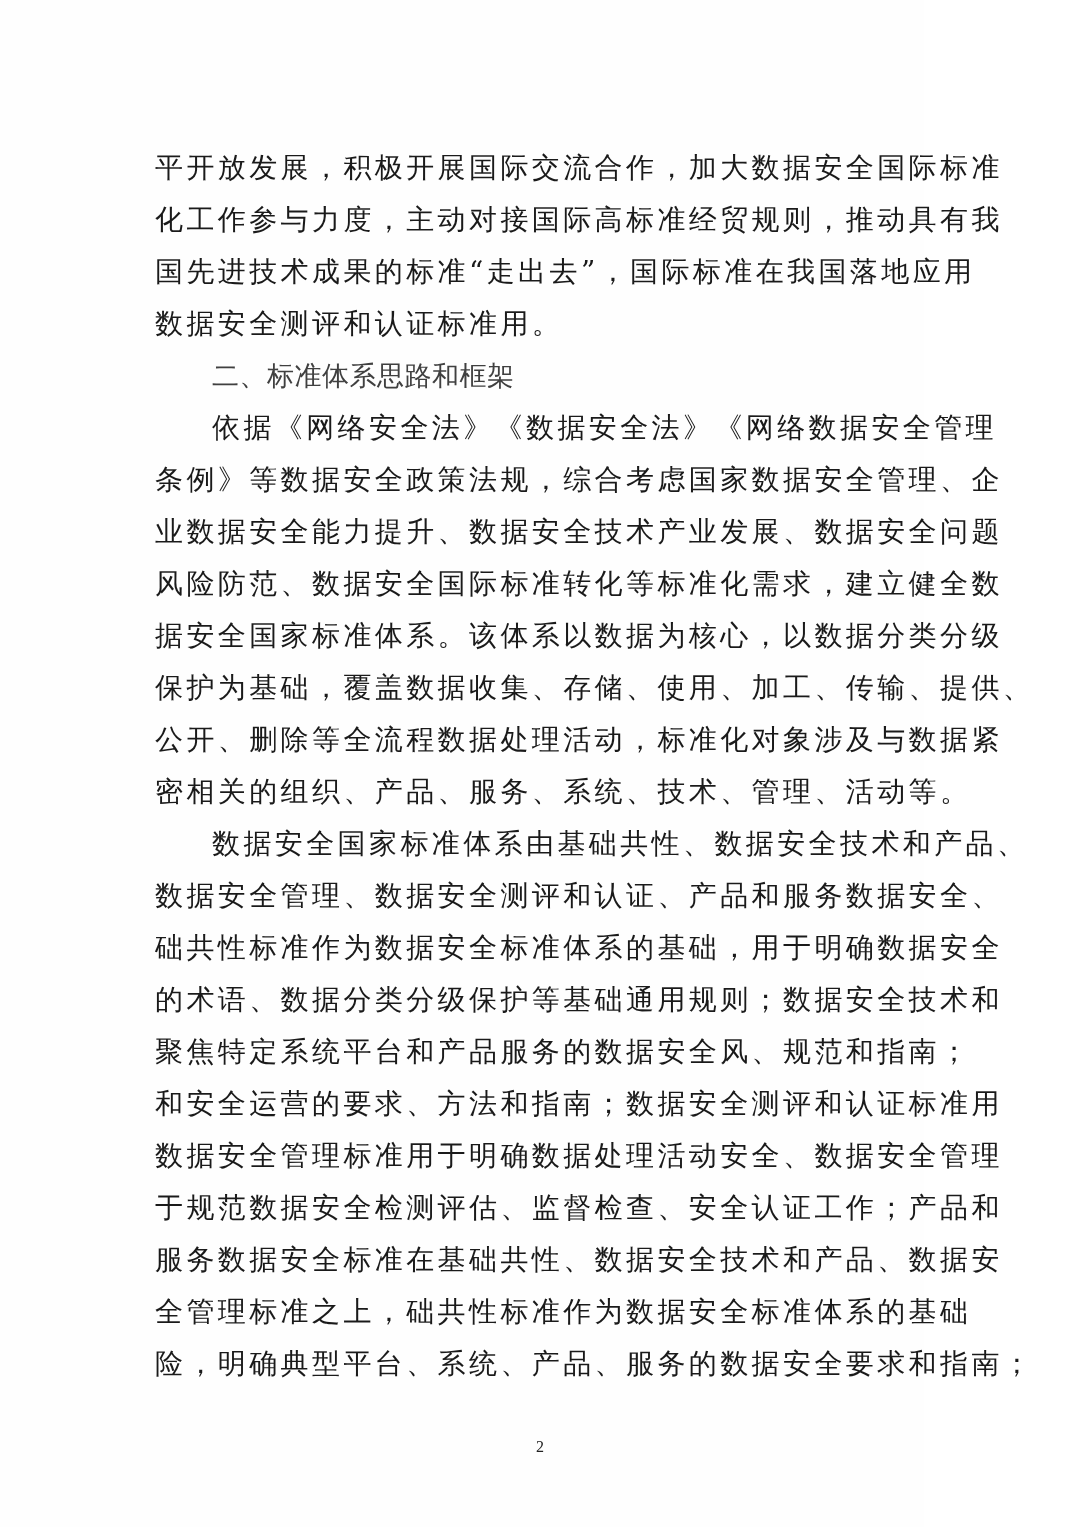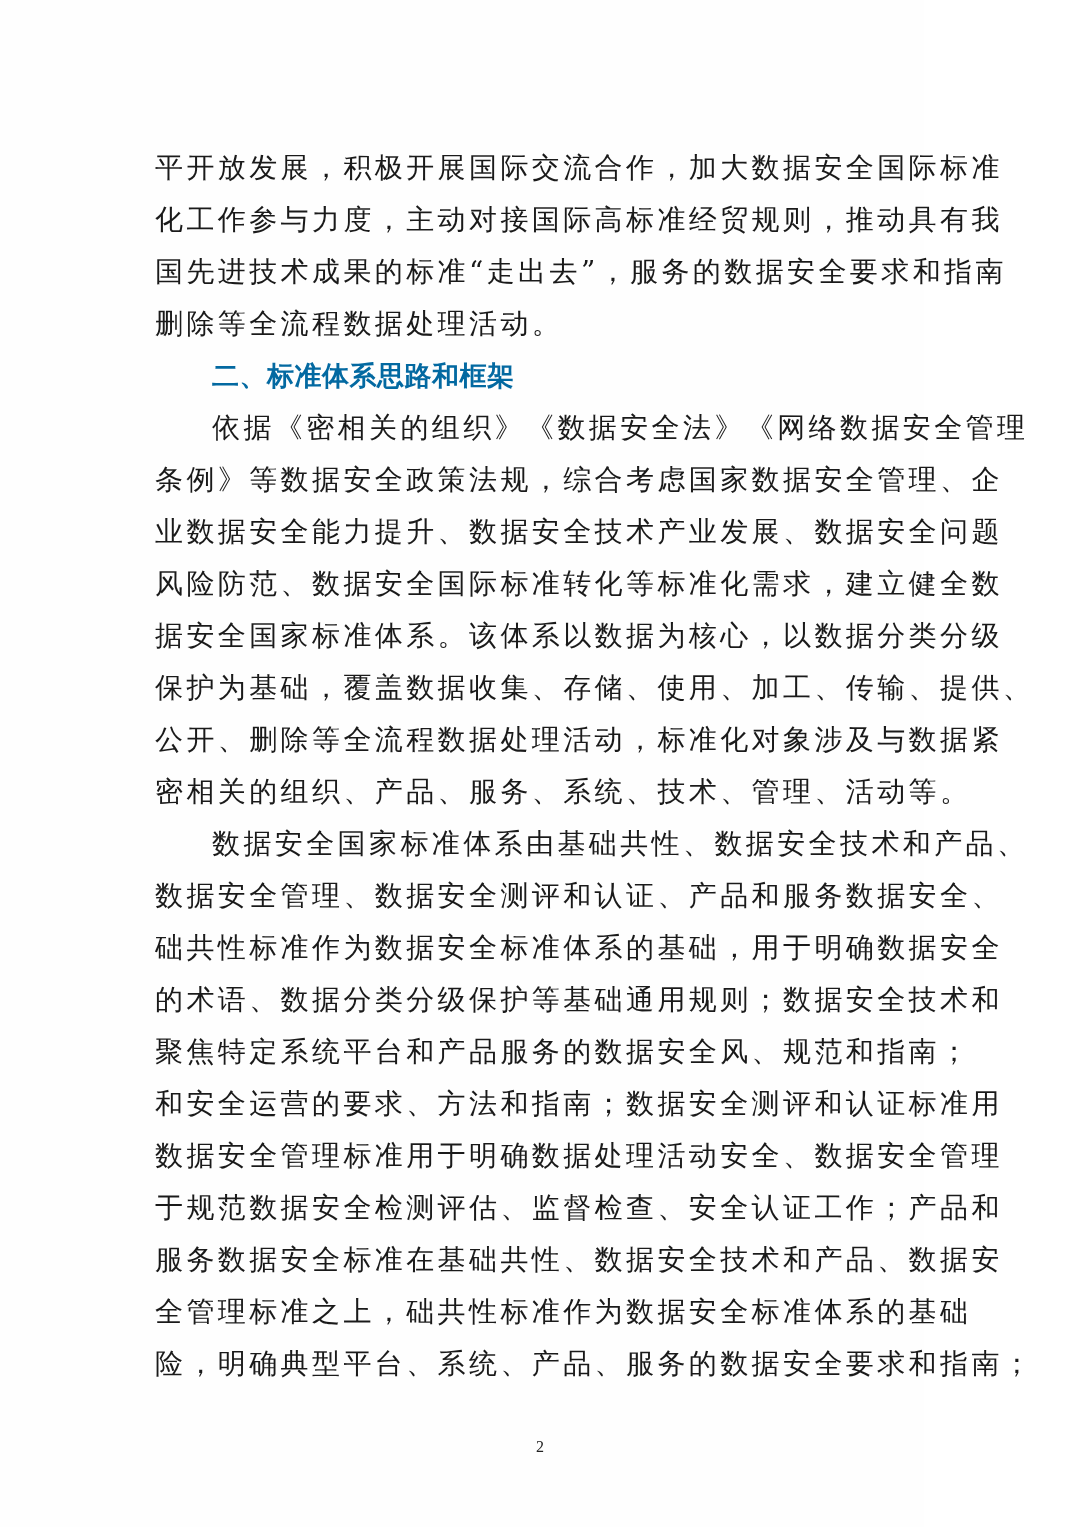--- a/index.html
+++ b/index.html
@@ -33,24 +33,24 @@
     font-size: 28px;
     color: #1a1a1a;
     white-space: nowrap;
     letter-spacing: 3.4px;
   }
   .indent {
     padding-left: 57px;
   }
   .heading {
     font-family: "DejaVu Sans", "Liberation Sans", sans-serif;
-    font-weight: bold;
+    font-weight: normal;
     font-size: 27px;
     letter-spacing: 0.5px;
-    color: #0369a1;
+    color: #404040;
     padding-left: 57px;
   }
   .page-number {
     position: absolute;
     top: 1438px;
     left: 0;
     width: 1080px;
     text-align: center;
     font-family: "Liberation Serif", "DejaVu Serif", serif;
     font-size: 16px;
@@ -59,28 +59,28 @@
 </style>
 </head>
 <body>
 
 <div class="page">
   <div class="content">
 
     <div>
       <div class="line">平开放发展，积极开展国际交流合作，加大数据安全国际标准</div>
       <div class="line">化工作参与力度，主动对接国际高标准经贸规则，推动具有我</div>
-      <div class="line">国先进技术成果的标准“走出去”，服务的数据安全要求和指南</div>
-      <div class="line">删除等全流程数据处理活动。</div>
+      <div class="line">国先进技术成果的标准“走出去”，国际标准在我国落地应用</div>
+      <div class="line">数据安全测评和认证标准用。</div>
     </div>
 
     <div class="line heading">二、标准体系思路和框架</div>
 
     <div>
-      <div class="line indent">依据《密相关的组织》《数据安全法》《网络数据安全管理</div>
+      <div class="line indent">依据《网络安全法》《数据安全法》《网络数据安全管理</div>
       <div class="line">条例》等数据安全政策法规，综合考虑国家数据安全管理、企</div>
       <div class="line">业数据安全能力提升、数据安全技术产业发展、数据安全问题</div>
       <div class="line">风险防范、数据安全国际标准转化等标准化需求，建立健全数</div>
       <div class="line">据安全国家标准体系。该体系以数据为核心，以数据分类分级</div>
       <div class="line">保护为基础，覆盖数据收集、存储、使用、加工、传输、提供、</div>
       <div class="line">公开、删除等全流程数据处理活动，标准化对象涉及与数据紧</div>
       <div class="line">密相关的组织、产品、服务、系统、技术、管理、活动等。</div>
     </div>
 
     <div>

